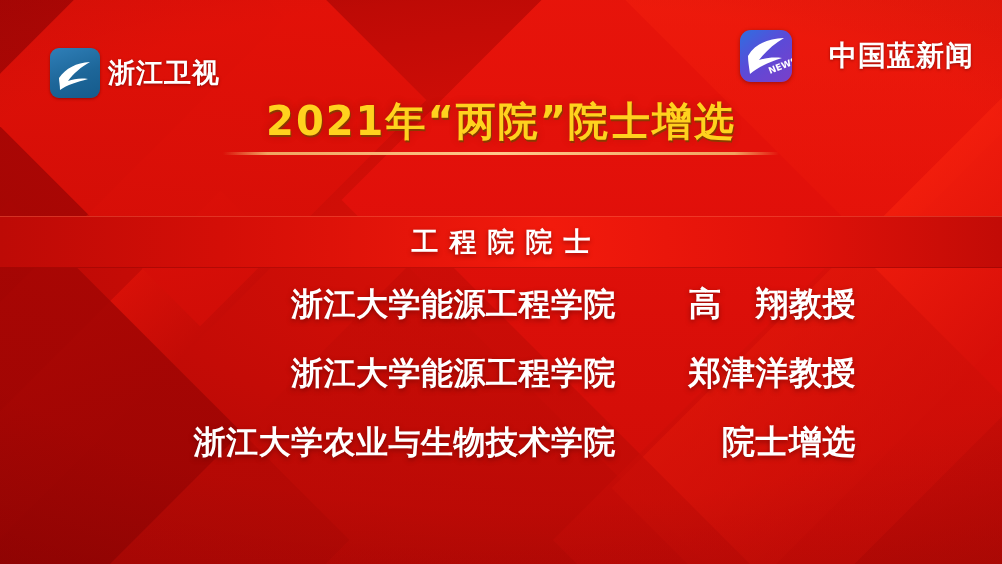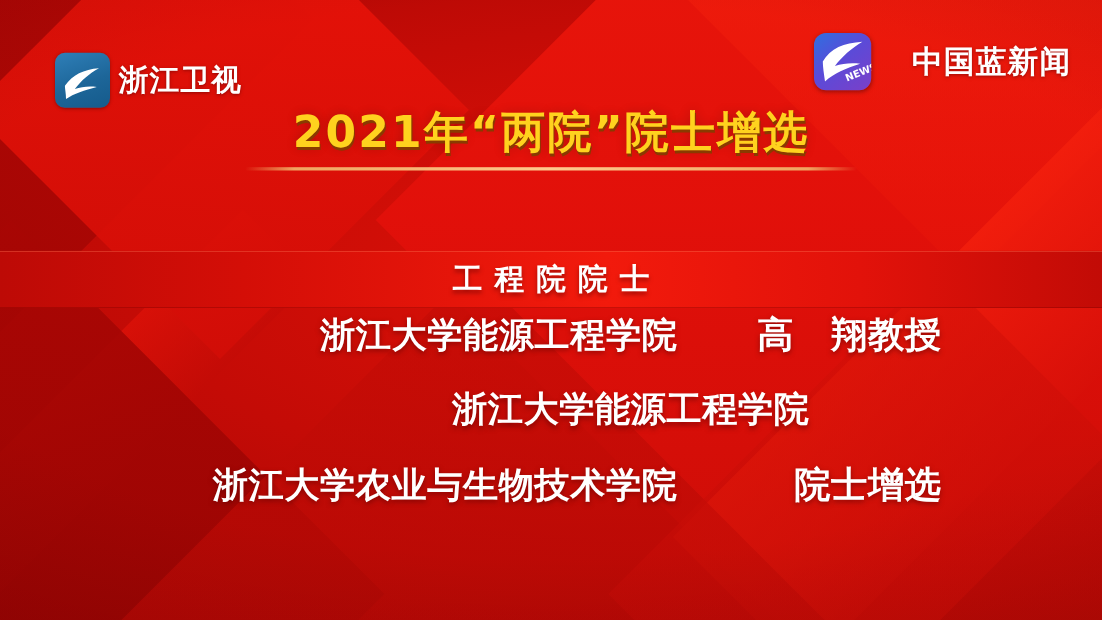--- a/index.html
+++ b/index.html
@@ -139,21 +139,21 @@
     text-shadow:1px 2px 0 #8a3a00, 0 0 10px rgba(0,0,0,.20);
     white-space:nowrap;
   }
   .hl-rule{
     width:556px; height:3px; margin:7px auto 6px;
     background:linear-gradient(90deg, rgba(255,190,110,0) 0%, #f0a560 8%, #ffc98c 50%, #f0a560 92%, rgba(255,190,110,0) 100%);
   }
 
   
   .band{
-    position:absolute; left:0; right:0; top:228px; height:52px;
+    position:absolute; left:0; right:0; top:216px; height:52px;
     background:linear-gradient(90deg,#bd0a06 0%, #d40e07 22%, #f21a0c 55%, #e2120a 78%, #c20b06 100%);
     box-shadow:inset 0 1px 0 rgba(255,120,90,.35), inset 0 -1px 0 rgba(120,0,0,.35);
     display:flex; align-items:center; justify-content:center;
   }
   .band-label{
     font-weight:bold; font-size:27px; color:#ffffff;
     letter-spacing:11px; text-indent:11px;
     text-shadow:0 2px 4px rgba(90,0,0,.55);
     white-space:nowrap;
   }
@@ -230,20 +230,21 @@
     <div class="band-label">工程院院士</div>
   </div>
 
   <div class="list">
     <div class="row">
       <div class="org">浙江大学能源工程学院</div>
       <div class="person">高　翔教授</div>
     </div>
     <div class="row">
       <div class="org">浙江大学能源工程学院</div>
+      <div class="person">郑津洋教授</div>
     </div>
     <div class="row">
       <div class="org">浙江大学农业与生物技术学院</div>
       <div class="person">院士增选</div>
     </div>
   </div>
 
 </div>
 
 </body></html>

